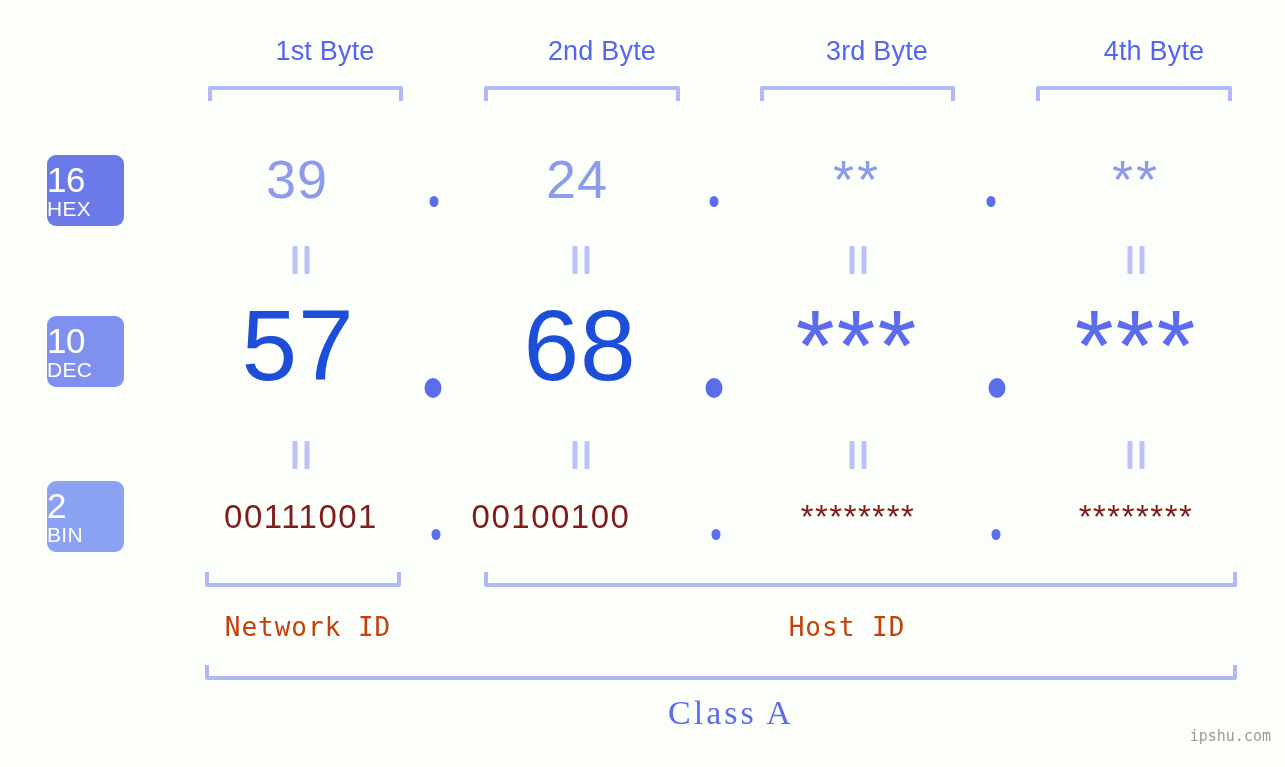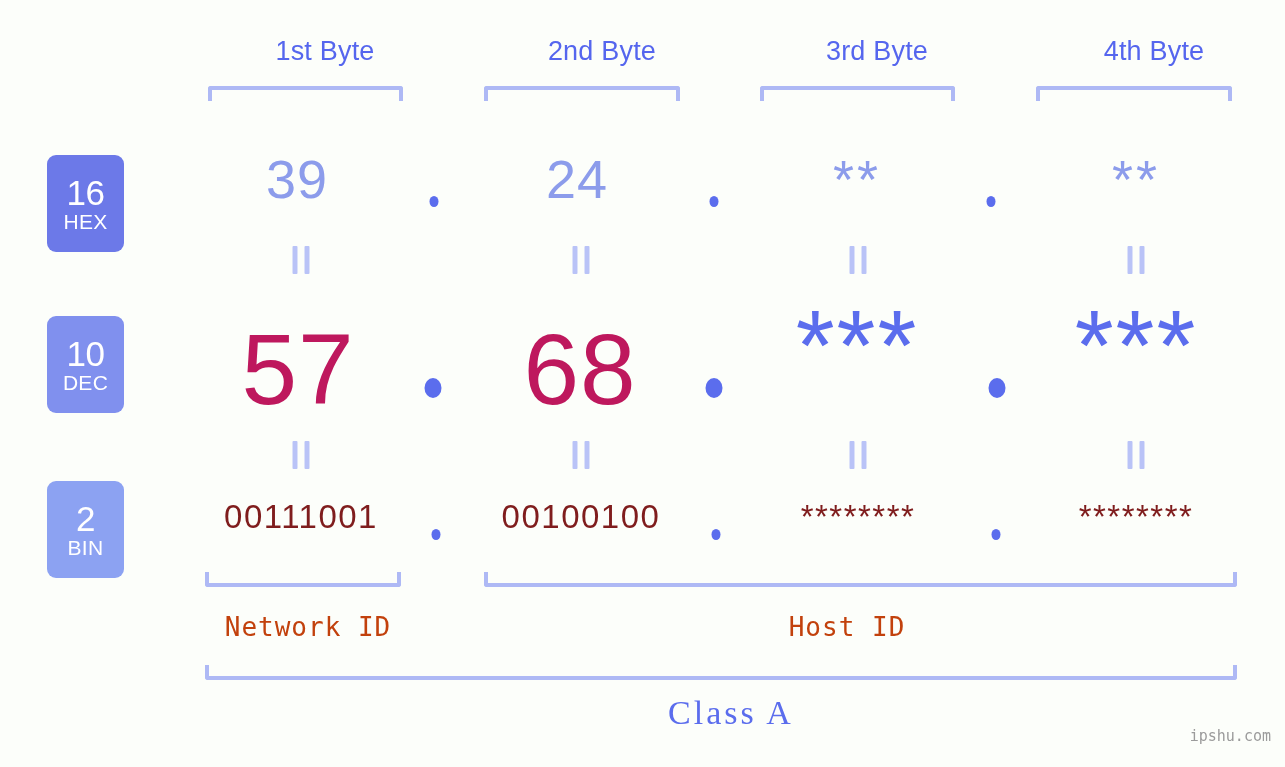--- a/index.html
+++ b/index.html
@@ -56,26 +56,26 @@
     border-bottom-left-radius: 3px;
     border-bottom-right-radius: 3px;
     box-sizing: border-box;
   }
 
   
   .badge {
     position: absolute;
     left: 47px;
     width: 77px;
-    height: 97px;
+    height: 71px;
     border-radius: 9px;
     color: #ffffff;
     display: flex;
     flex-direction: column;
-    align-items: center;
+    align-items: flex-start;
     justify-content: center;
     line-height: 1;
   }
   .badge .radix {
     font-size: 35px;
     font-weight: 400;
     letter-spacing: -0.5px;
     margin-bottom: 1px;
   }
   .badge .radix-name {
@@ -118,25 +118,24 @@
     height: 28px;
     background: #b9c3f7;
     border-radius: 1px;
   }
 
   
   .dec-val {
     font-family: "Liberation Sans", sans-serif;
     font-size: 100px;
     font-weight: 400;
-    color: #be185d;
+    color: #1d4ed8;
     top: 295px;
     line-height: 1;
     letter-spacing: 1px;
-    margin-top: 24px;
   }
   .dec-star {
     font-family: "Liberation Sans", sans-serif;
     font-size: 100px;
     font-weight: 400;
     color: #5b6ded;
     top: 295px;
     line-height: 1;
     letter-spacing: 2px;
   }
@@ -267,21 +266,21 @@
       <i></i>
       <i></i>
     </div>
 
   <div class="badge badge-bin">
     <span class="radix">2</span>
     <span class="radix-name">BIN</span>
   </div>
 
   <div class="ctr bin-val" style="left:301px;">00111001</div>
-  <div class="ctr bin-val" style="left:581px;">00100100</div>
+  <div class="ctr bin-val" style="left:551px;">00100100</div>
   <div class="ctr bin-val" style="left:858px;">********</div>
   <div class="ctr bin-val" style="left:1136px;">********</div>
 
   <div class="dot dot-bin" style="left:436px; top:529px;"></div>
   <div class="dot dot-bin" style="left:716px; top:529px;"></div>
   <div class="dot dot-bin" style="left:996px; top:529px;"></div>
 
   <div class="bracket-up" style="left:205px; top:572px; width:196px;"></div>
   <div class="bracket-up" style="left:484px; top:572px; width:753px;"></div>
 

